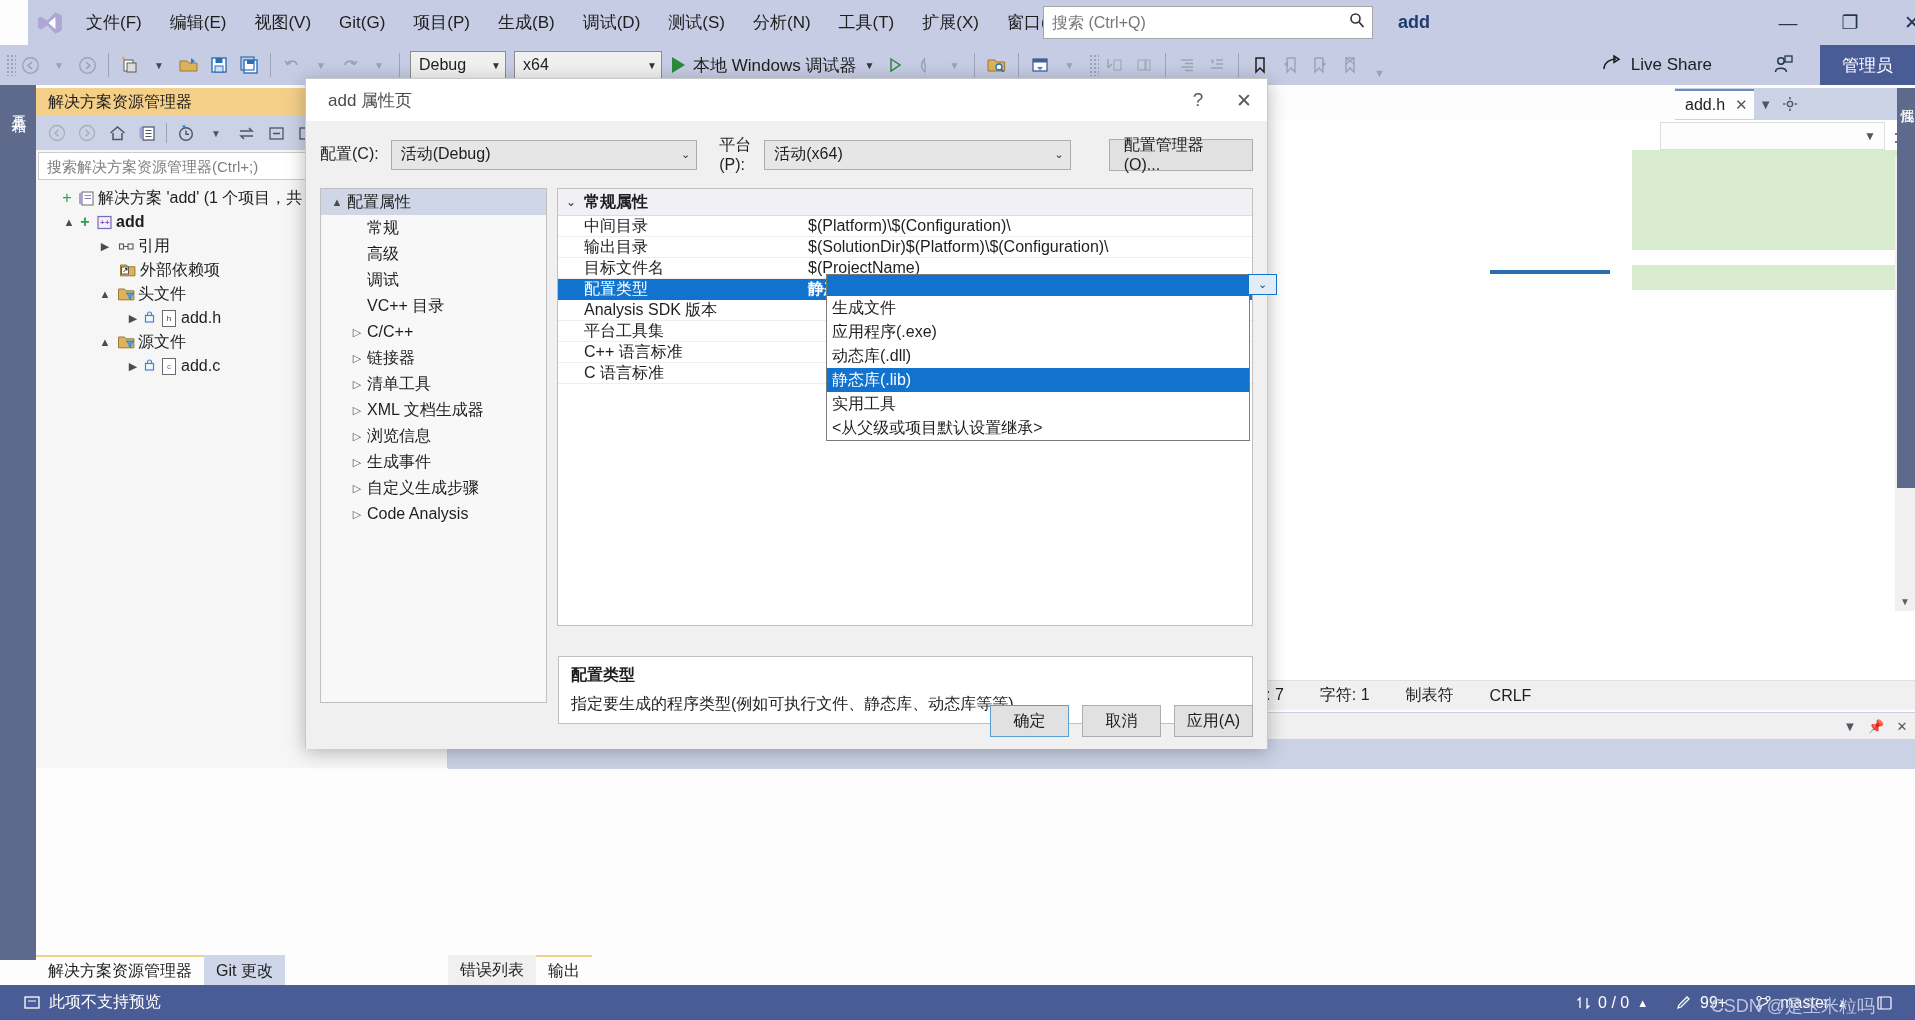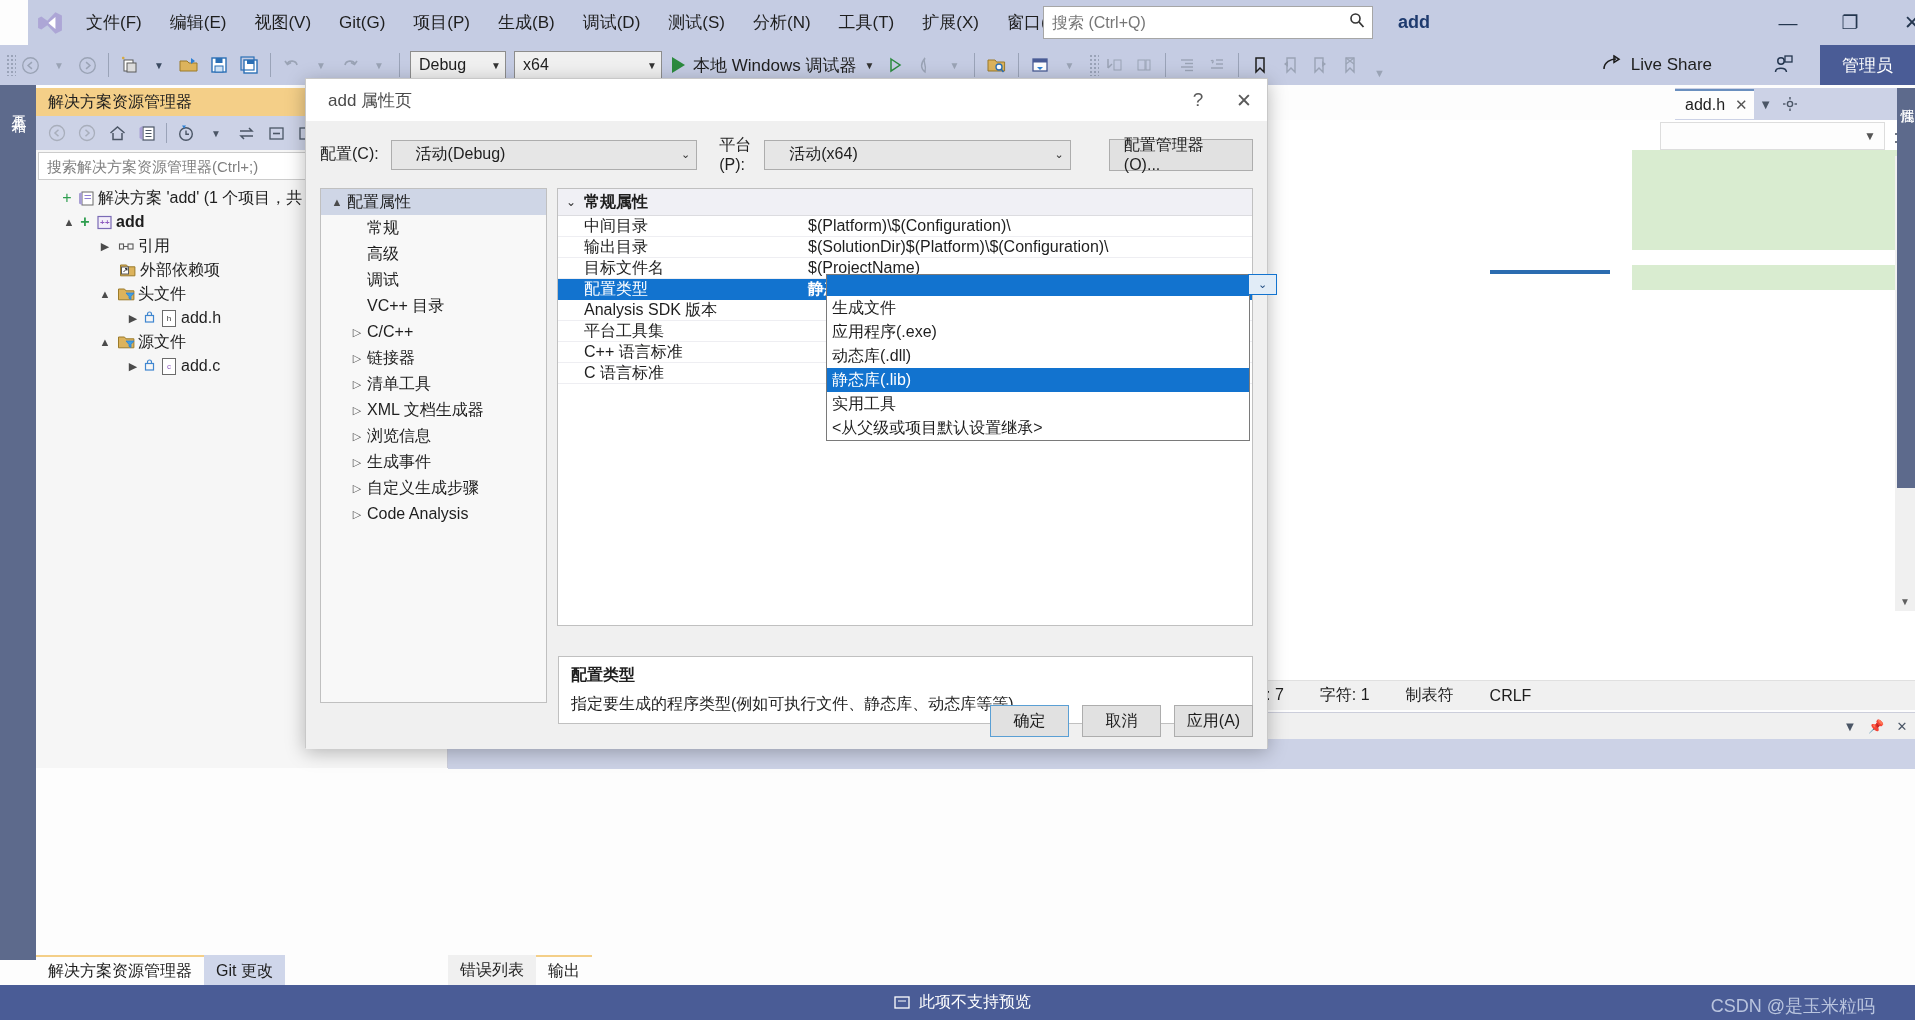--- a/index.html
+++ b/index.html
@@ -196,21 +196,21 @@
   
   .right-strip {
     position: absolute; right: 0; top: 88px; width: 18px; height: 400px;
     background: #5d6a8c; color: #fff;
   }
   .right-strip .vtext { writing-mode: vertical-rl; font-size: 14px; padding-top: 10px; margin-left: 2px; }
 
   
   .statusbar {
     position: absolute; left: 0; bottom: 0; width: 1915px; height: 35px;
-    background: #4a5c96; color: #ffffff; display: flex; align-items: center; font-size: 16px; flex-direction: column;
+    background: #4a5c96; color: #ffffff; display: flex; align-items: center; font-size: 16px;
   }
   .sb-left { display: flex; align-items: center; padding-left: 10px; }
   .sb-right { margin-left: auto; display: flex; align-items: center; }
   .sb-item { display: flex; align-items: center; padding: 0 14px; height: 35px; white-space: nowrap; cursor: default; }
   .sb-ico { margin-right: 7px; display: inline-flex; align-items: center; }
 
   
   .dlg-shadow {
     position: absolute; left: 305px; top: 78px; width: 963px; height: 670px;
     background: #ffffff; border: 1px solid #c8c8c8;
@@ -223,21 +223,21 @@
   .dlg-title .t-btns { margin-left: auto; display: flex; }
   .dlg-title .t-btn { width: 46px; height: 42px; display: flex; align-items: center; justify-content: center;
                       font-size: 19px; color: #5a5a5a; cursor: default; }
   .dlg-body { background: #f0f0f0; height: 628px; position: relative; }
 
   .cfg-row { display: flex; align-items: center; padding: 14px 14px 0 14px; }
   .cfg-lbl { font-size: 16px; color: #1e1e1e; width: 72px; }
   .cfg-lbl.p { width: 68px; padding-left: 22px; }
   .cfg-combo {
     height: 30px; background: #e6e6e6; border: 1px solid #adadad;
-    display: flex; align-items: center; padding: 0 6px 0 24px; font-size: 16px; color: #1e1e1e;
+    display: flex; align-items: center; padding: 0 6px 0 9px; font-size: 16px; color: #1e1e1e;
   }
   .cfg-combo .arw { margin-left: auto; font-size: 11px; color: #333; padding-left: 8px; }
   .cfg-combo.w1 { width: 312px; }
   .cfg-combo.w2 { width: 312px; }
   .cfg-mgr-btn {
     height: 32px; padding: 0 14px; margin-left: 38px; background: #e1e1e1; border: 1px solid #adadad;
     font-size: 16px; color: #1e1e1e; display: flex; align-items: center; cursor: default;
   }
 
   .dlg-panes { display: flex; padding: 14px 14px 0 14px; }

